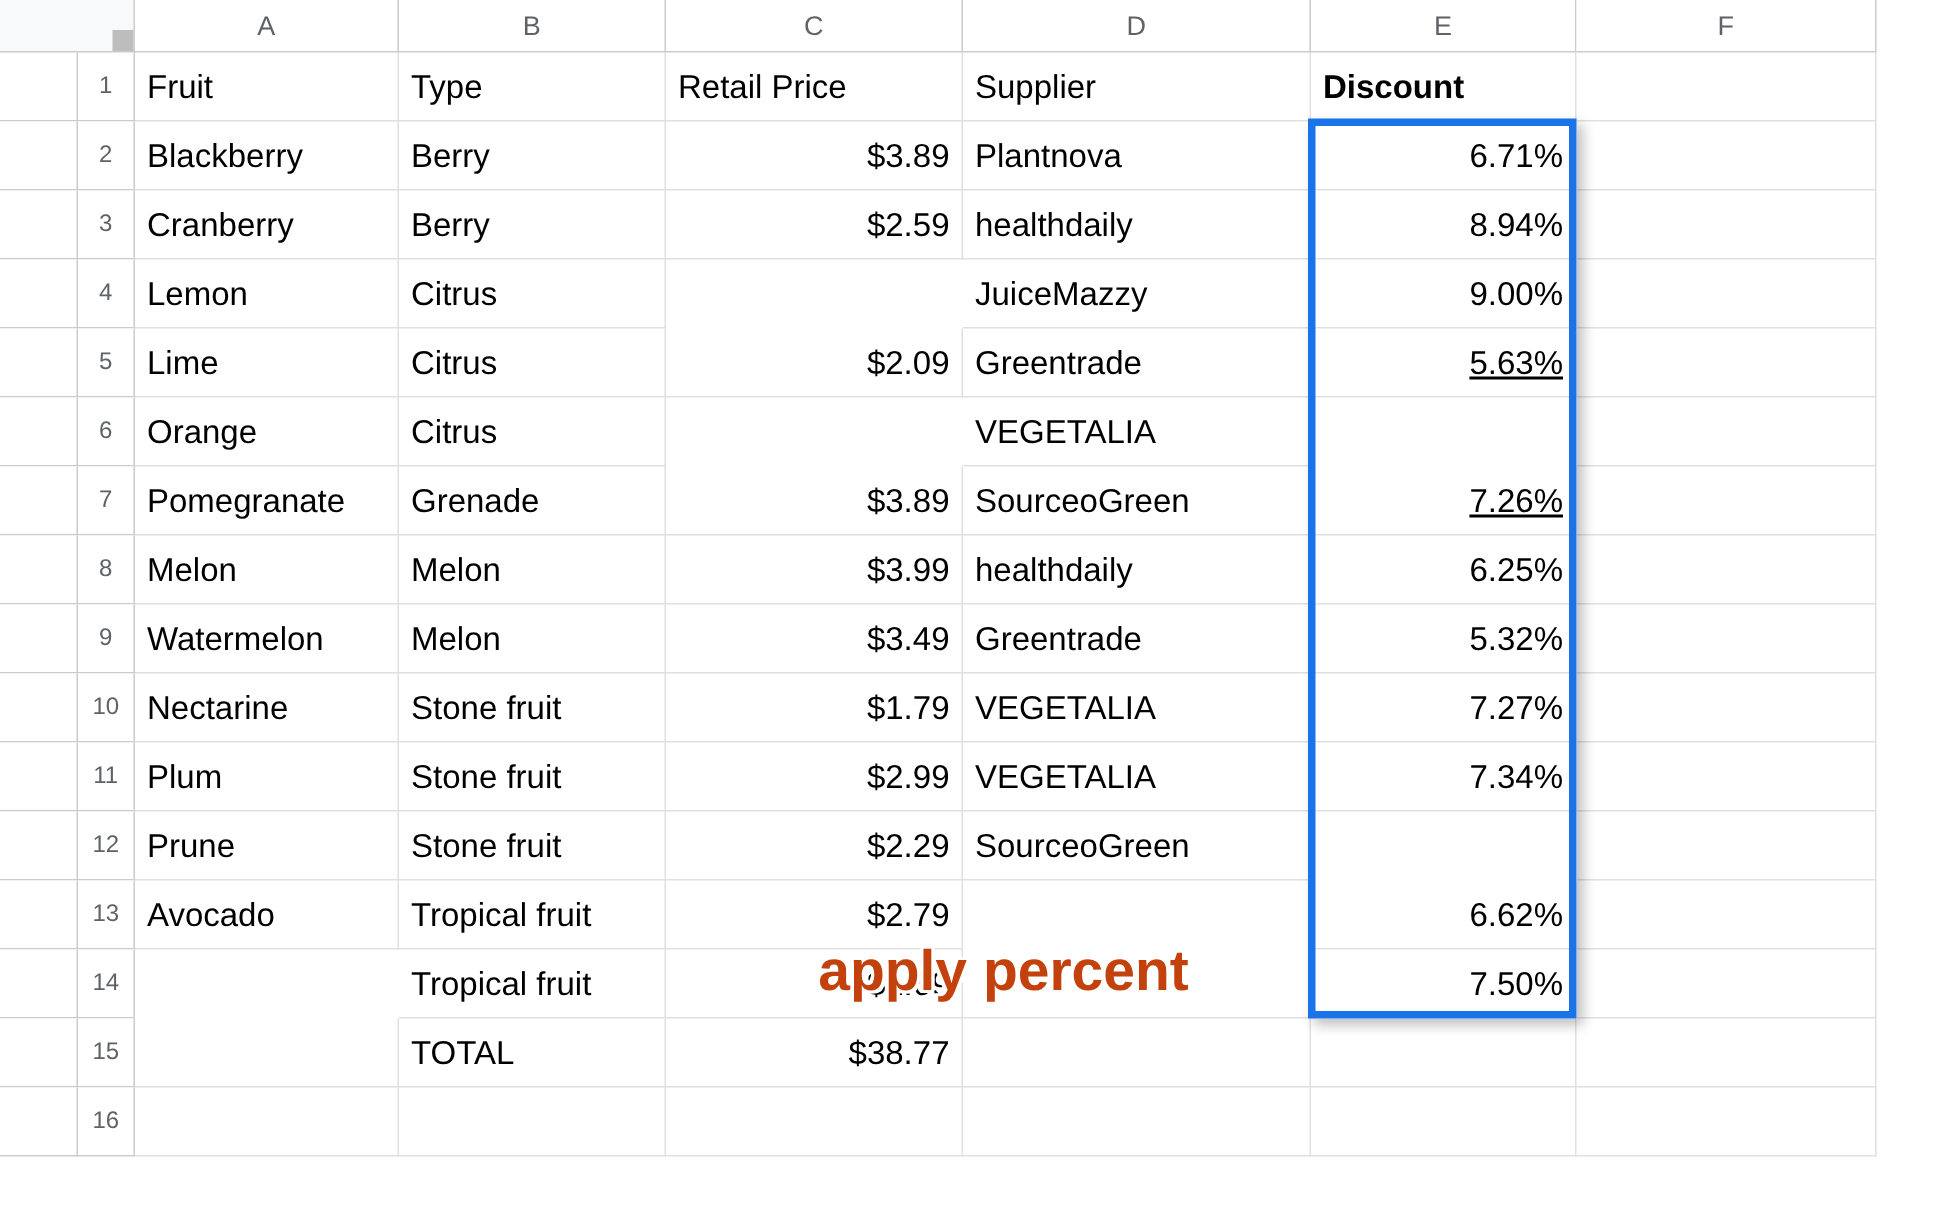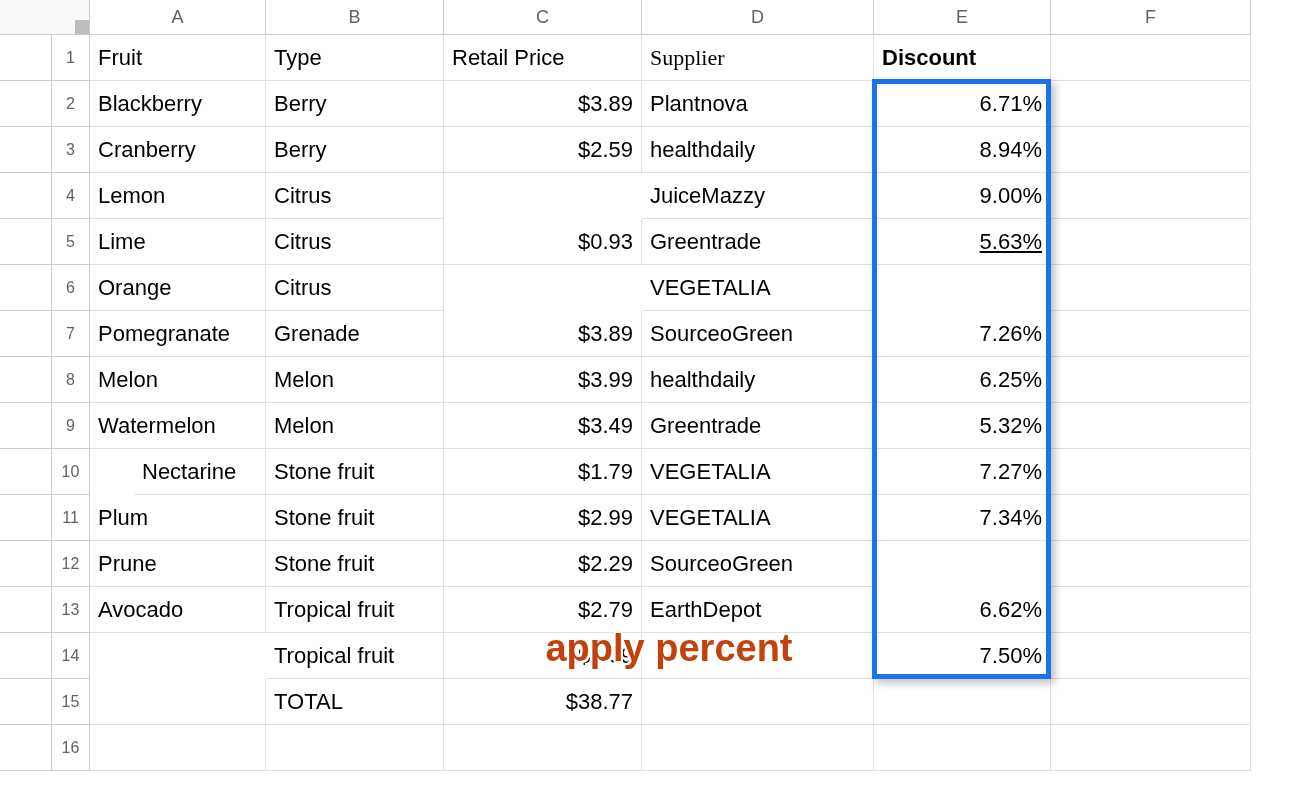--- a/index.html
+++ b/index.html
@@ -105,21 +105,21 @@
     <div class="colhdr" style="grid-column: 4;">B</div>
     <div class="colhdr" style="grid-column: 5;">C</div>
     <div class="colhdr" style="grid-column: 6;">D</div>
     <div class="colhdr" style="grid-column: 7;">E</div>
     <div class="colhdr" style="grid-column: 8;">F</div>
     <div class="rowhdr-left" style="grid-area: 2 / 1;"></div>
     <div class="rowhdr" style="grid-area: 2 / 2;">1</div>
     <div class="cell" style="grid-area: 2 / 3;">Fruit</div>
     <div class="cell" style="grid-area: 2 / 4;">Type</div>
     <div class="cell" style="grid-area: 2 / 5;">Retail Price</div>
-    <div class="cell" style="grid-area: 2 / 6; font-family: Liberation Serif, serif;">Supplier</div>
+    <div class="cell" style="grid-area: 2 / 6;">Supplier</div>
     <div class="cell" style="grid-area: 2 / 7; font-weight: bold;">Discount</div>
     <div class="cell" style="grid-area: 2 / 8;"></div>
     <div class="rowhdr-left" style="grid-area: 3 / 1;"></div>
     <div class="rowhdr" style="grid-area: 3 / 2;">2</div>
     <div class="cell" style="grid-area: 3 / 3;">Blackberry</div>
     <div class="cell" style="grid-area: 3 / 4;">Berry</div>
     <div class="cell right" style="grid-area: 3 / 5;">$3.89</div>
     <div class="cell" style="grid-area: 3 / 6;">Plantnova</div>
     <div class="cell right" style="grid-area: 3 / 7;">6.71%</div>
     <div class="cell" style="grid-area: 3 / 8;"></div>
@@ -135,57 +135,57 @@
     <div class="rowhdr" style="grid-area: 5 / 2;">4</div>
     <div class="cell" style="grid-area: 5 / 3;">Lemon</div>
     <div class="cell" style="grid-area: 5 / 4;">Citrus</div>
     <div class="cell" style="grid-area: 5 / 6;">JuiceMazzy</div>
     <div class="cell right" style="grid-area: 5 / 7;">9.00%</div>
     <div class="cell" style="grid-area: 5 / 8;"></div>
     <div class="rowhdr-left" style="grid-area: 6 / 1;"></div>
     <div class="rowhdr" style="grid-area: 6 / 2;">5</div>
     <div class="cell" style="grid-area: 6 / 3;">Lime</div>
     <div class="cell" style="grid-area: 6 / 4;">Citrus</div>
-    <div class="cell right" style="grid-area: 6 / 5;">$0.93</div>
+    <div class="cell right" style="grid-area: 6 / 5;">$2.09</div>
     <div class="cell" style="grid-area: 6 / 6;">Greentrade</div>
     <div class="cell right" style="grid-area: 6 / 7; text-decoration: underline;">5.63%</div>
     <div class="cell" style="grid-area: 6 / 8;"></div>
     <div class="rowhdr-left" style="grid-area: 7 / 1;"></div>
     <div class="rowhdr" style="grid-area: 7 / 2;">6</div>
     <div class="cell" style="grid-area: 7 / 3;">Orange</div>
     <div class="cell" style="grid-area: 7 / 4;">Citrus</div>
     <div class="cell" style="grid-area: 7 / 6;">VEGETALIA</div>
     <div class="cell" style="grid-area: 7 / 8;"></div>
     <div class="rowhdr-left" style="grid-area: 8 / 1;"></div>
     <div class="rowhdr" style="grid-area: 8 / 2;">7</div>
     <div class="cell" style="grid-area: 8 / 3;">Pomegranate</div>
     <div class="cell" style="grid-area: 8 / 4;">Grenade</div>
     <div class="cell right" style="grid-area: 8 / 5;">$3.89</div>
     <div class="cell" style="grid-area: 8 / 6;">SourceoGreen</div>
-    <div class="cell right" style="grid-area: 8 / 7;">7.26%</div>
+    <div class="cell right" style="grid-area: 8 / 7; text-decoration: underline;">7.26%</div>
     <div class="cell" style="grid-area: 8 / 8;"></div>
     <div class="rowhdr-left" style="grid-area: 9 / 1;"></div>
     <div class="rowhdr" style="grid-area: 9 / 2;">8</div>
     <div class="cell" style="grid-area: 9 / 3;">Melon</div>
     <div class="cell" style="grid-area: 9 / 4;">Melon</div>
     <div class="cell right" style="grid-area: 9 / 5;">$3.99</div>
     <div class="cell" style="grid-area: 9 / 6;">healthdaily</div>
     <div class="cell right" style="grid-area: 9 / 7;">6.25%</div>
     <div class="cell" style="grid-area: 9 / 8;"></div>
     <div class="rowhdr-left" style="grid-area: 10 / 1;"></div>
     <div class="rowhdr" style="grid-area: 10 / 2;">9</div>
     <div class="cell" style="grid-area: 10 / 3;">Watermelon</div>
     <div class="cell" style="grid-area: 10 / 4;">Melon</div>
     <div class="cell right" style="grid-area: 10 / 5;">$3.49</div>
     <div class="cell" style="grid-area: 10 / 6;">Greentrade</div>
     <div class="cell right" style="grid-area: 10 / 7;">5.32%</div>
     <div class="cell" style="grid-area: 10 / 8;"></div>
     <div class="rowhdr-left" style="grid-area: 11 / 1;"></div>
     <div class="rowhdr" style="grid-area: 11 / 2;">10</div>
-    <div class="cell" style="grid-area: 11 / 3; margin-left: 44px;">Nectarine</div>
+    <div class="cell" style="grid-area: 11 / 3;">Nectarine</div>
     <div class="cell" style="grid-area: 11 / 4;">Stone fruit</div>
     <div class="cell right" style="grid-area: 11 / 5;">$1.79</div>
     <div class="cell" style="grid-area: 11 / 6;">VEGETALIA</div>
     <div class="cell right" style="grid-area: 11 / 7;">7.27%</div>
     <div class="cell" style="grid-area: 11 / 8;"></div>
     <div class="rowhdr-left" style="grid-area: 12 / 1;"></div>
     <div class="rowhdr" style="grid-area: 12 / 2;">11</div>
     <div class="cell" style="grid-area: 12 / 3;">Plum</div>
     <div class="cell" style="grid-area: 12 / 4;">Stone fruit</div>
     <div class="cell right" style="grid-area: 12 / 5;">$2.99</div>
@@ -197,21 +197,20 @@
     <div class="cell" style="grid-area: 13 / 3;">Prune</div>
     <div class="cell" style="grid-area: 13 / 4;">Stone fruit</div>
     <div class="cell right" style="grid-area: 13 / 5;">$2.29</div>
     <div class="cell" style="grid-area: 13 / 6;">SourceoGreen</div>
     <div class="cell" style="grid-area: 13 / 8;"></div>
     <div class="rowhdr-left" style="grid-area: 14 / 1;"></div>
     <div class="rowhdr" style="grid-area: 14 / 2;">13</div>
     <div class="cell" style="grid-area: 14 / 3;">Avocado</div>
     <div class="cell" style="grid-area: 14 / 4;">Tropical fruit</div>
     <div class="cell right" style="grid-area: 14 / 5;">$2.79</div>
-    <div class="cell" style="grid-area: 14 / 6;">EarthDepot</div>
     <div class="cell right" style="grid-area: 14 / 7;">6.62%</div>
     <div class="cell" style="grid-area: 14 / 8;"></div>
     <div class="rowhdr-left" style="grid-area: 15 / 1;"></div>
     <div class="rowhdr" style="grid-area: 15 / 2;">14</div>
     <div class="cell" style="grid-area: 15 / 4;">Tropical fruit</div>
     <div class="cell right" style="grid-area: 15 / 5;">$1.69</div>
     <div class="cell" style="grid-area: 15 / 6;"></div>
     <div class="cell right" style="grid-area: 15 / 7;">7.50%</div>
     <div class="cell" style="grid-area: 15 / 8;"></div>
     <div class="rowhdr-left" style="grid-area: 16 / 1;"></div>

